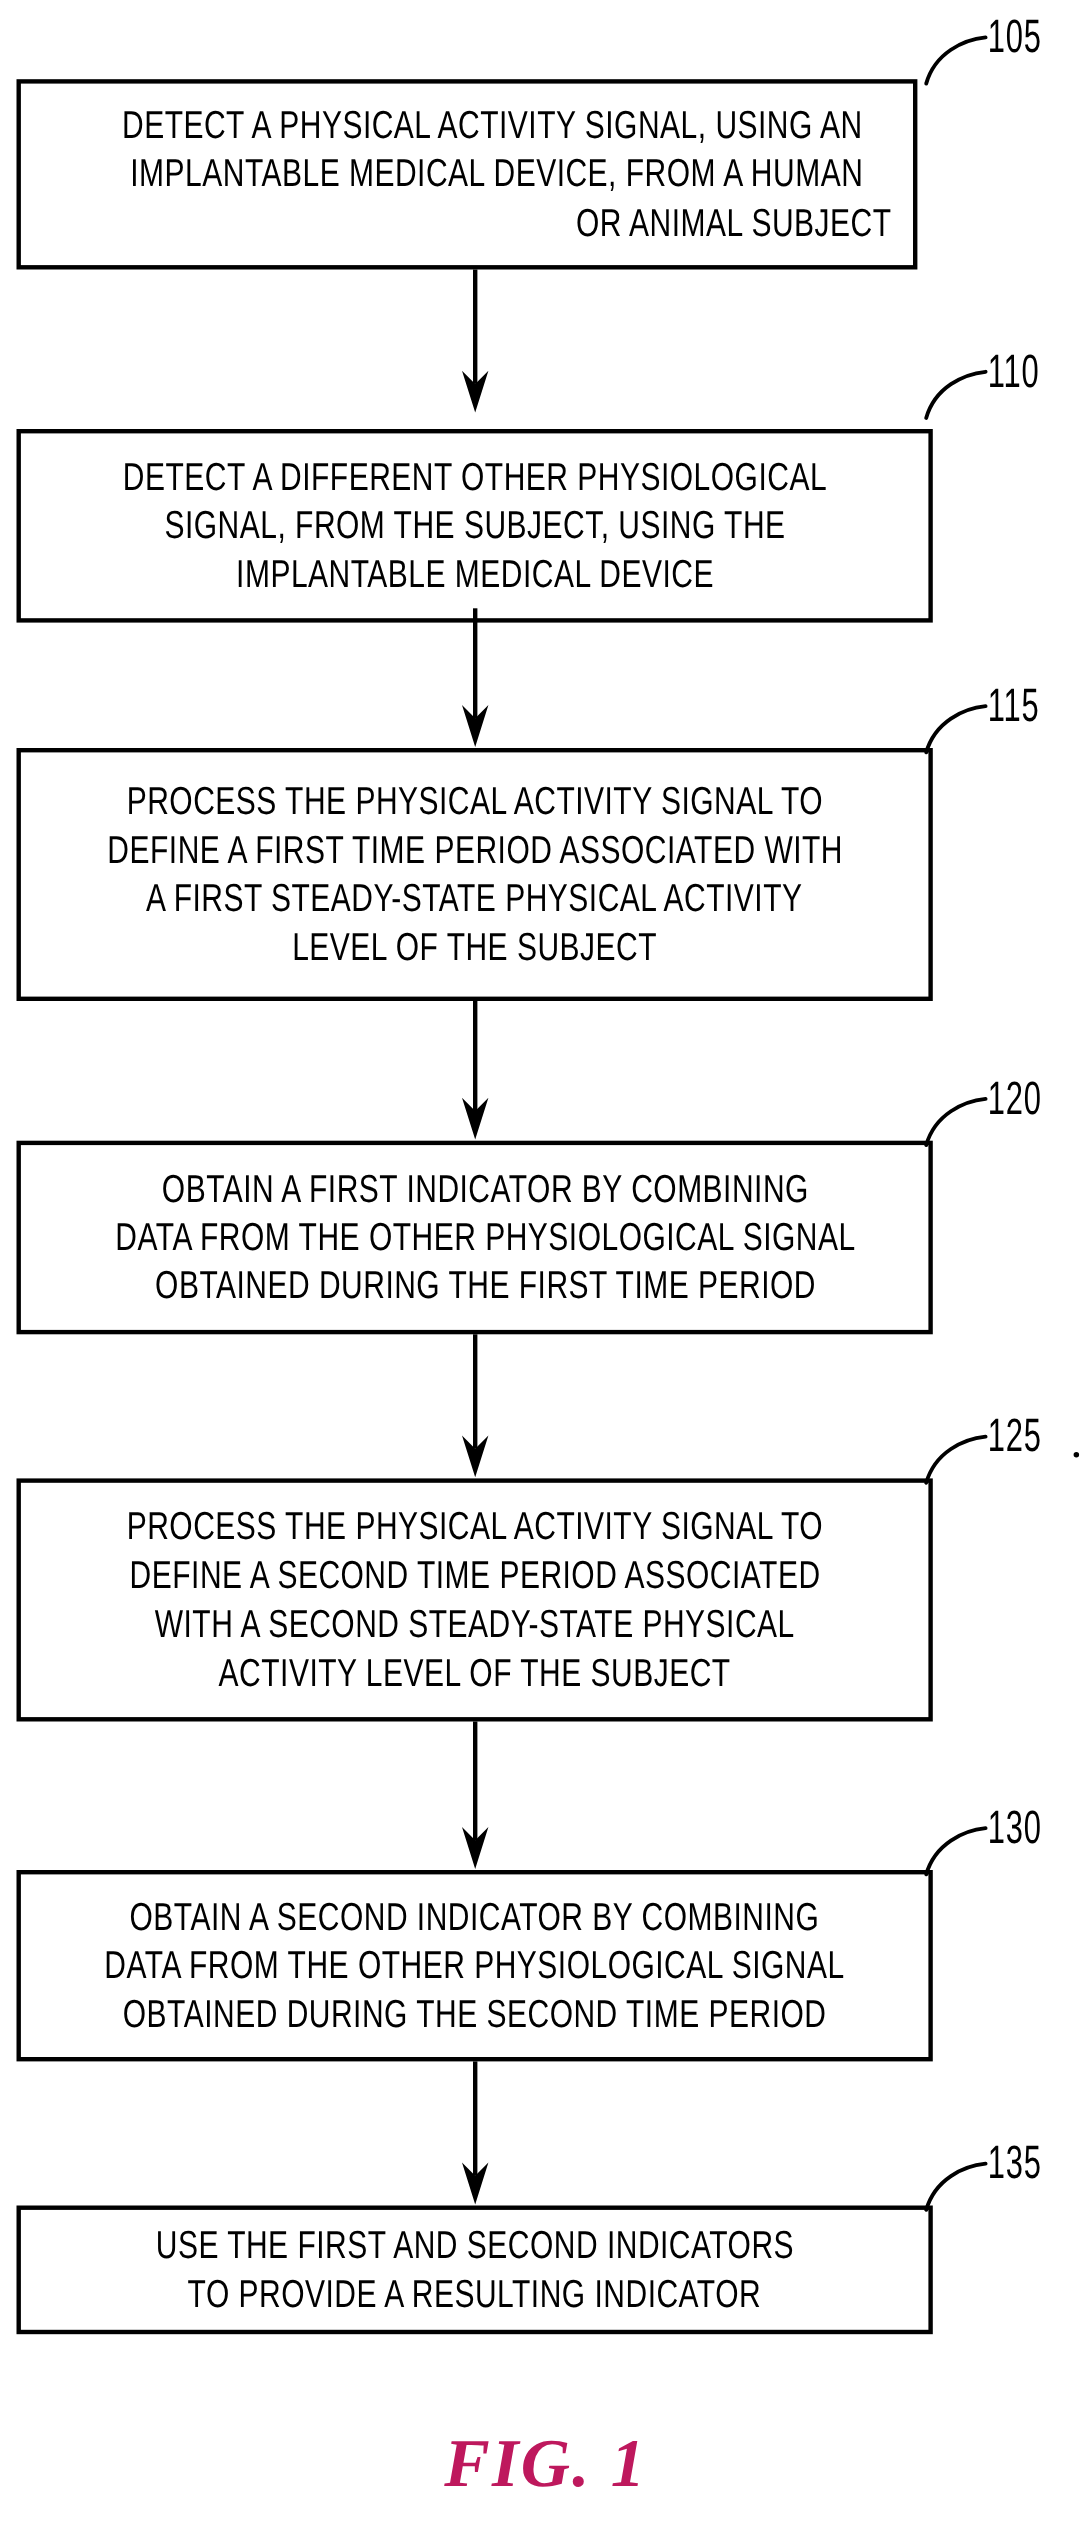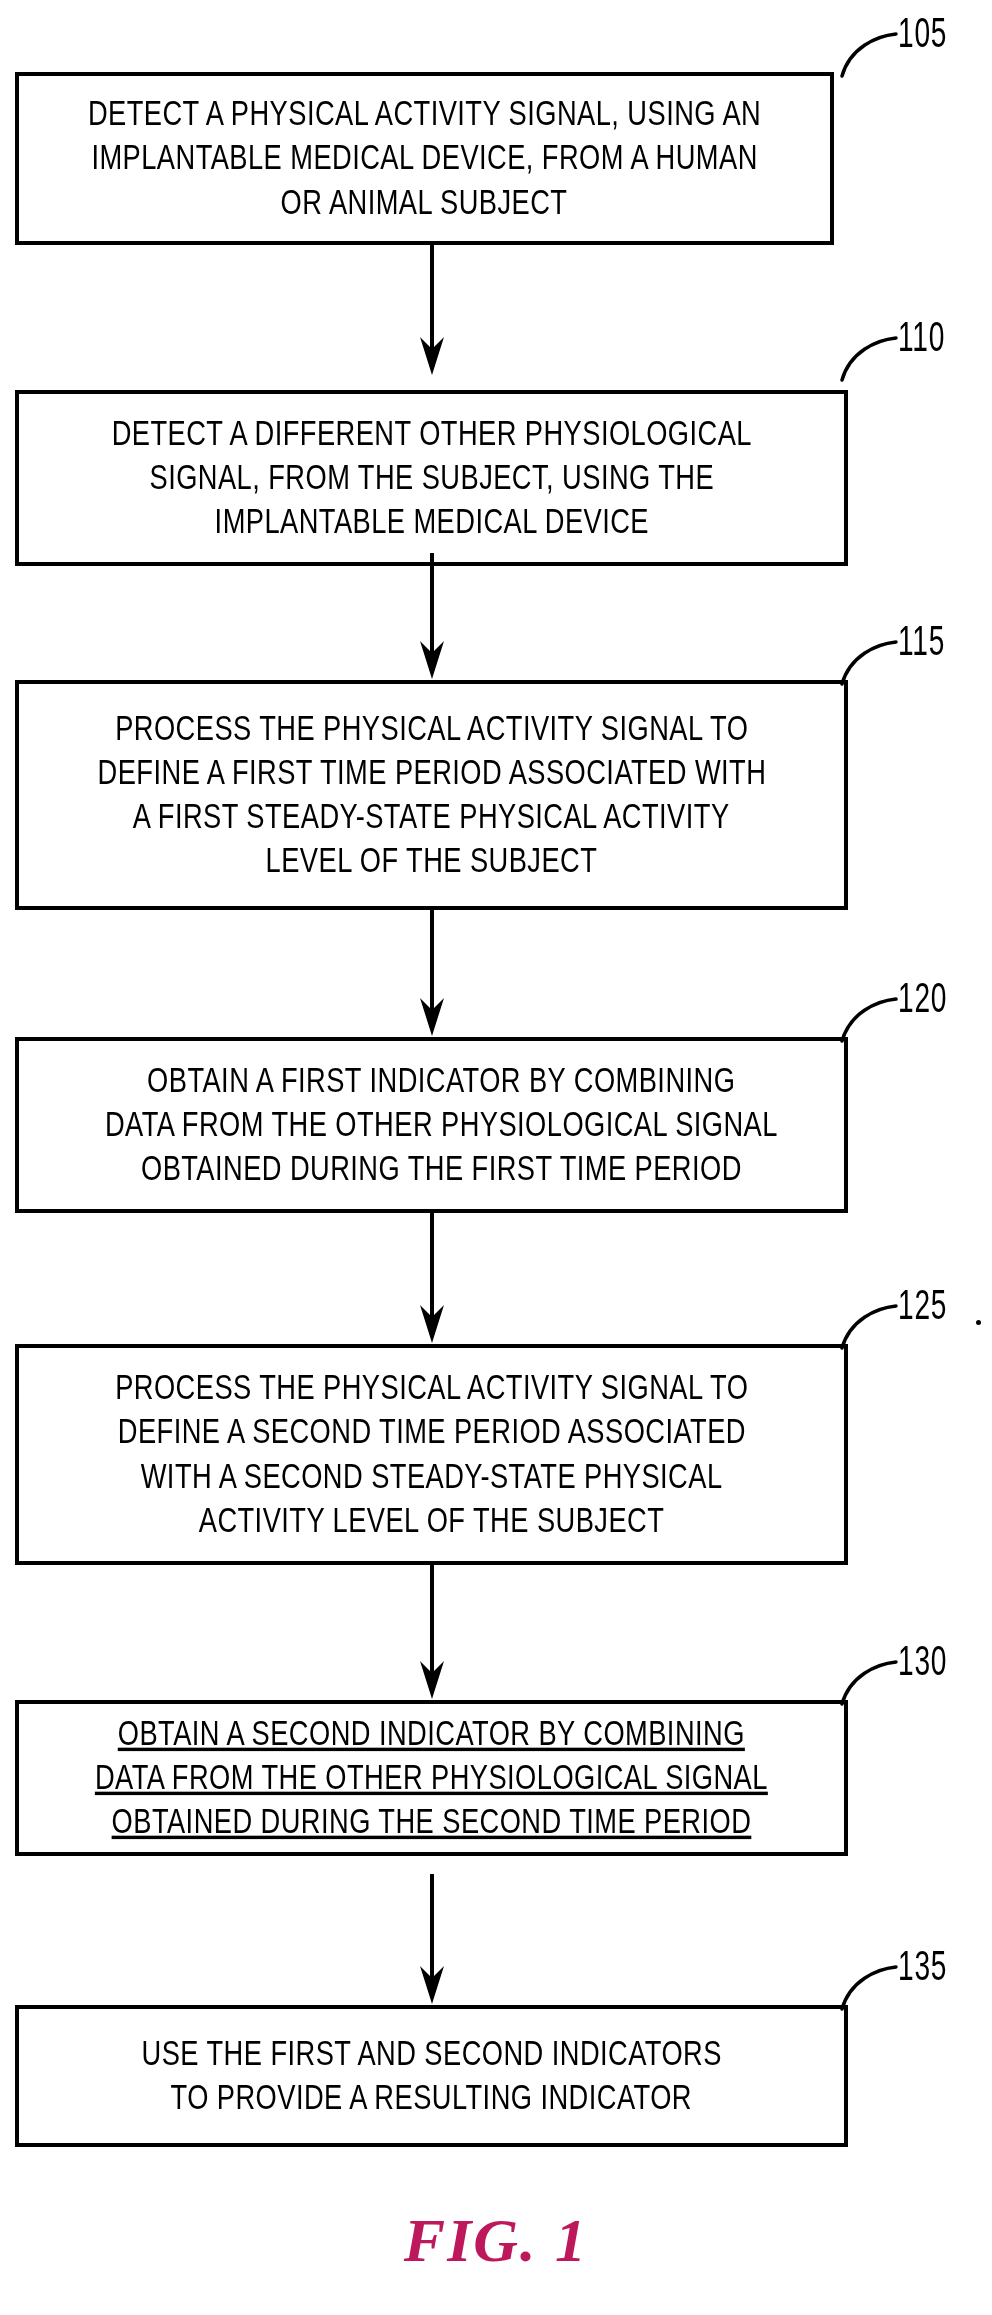--- a/index.html
+++ b/index.html
@@ -90,21 +90,21 @@
     height: 5px;
     background: #000000;
     border-radius: 50%;
   }
 </style>
 </head>
 <body>
 
 <div id="page">
 
-  <div class="flow-box" style="left:15px; top:72px; width:819px; height:173px;">
+  <div class="flow-box" style="left:15px; top:72px; width:819px; height:173px;align-items:flex-end;">
     <span class="flow-line">DETECT A PHYSICAL ACTIVITY SIGNAL, USING AN</span>
     <span class="flow-line">IMPLANTABLE MEDICAL DEVICE, FROM A HUMAN</span>
     <span class="flow-line">OR ANIMAL SUBJECT</span>
   </div>
   <svg class="leader" style="left:838px; top:28px; width:80px; height:60px;" viewBox="0 0 80 60">
     <path d="M 4 48 C 12 20, 38 8, 58 6" stroke="#000" stroke-width="3.5" fill="none" stroke-linecap="round"></path>
   </svg>
   <div class="ref-num" style="left:898px; top:12px;">105</div>
 
   <svg class="connector" style="left:414px; top:245px; width:36px; height:132px;" viewBox="0 0 36 132">
@@ -169,36 +169,36 @@
   </svg>
   <div class="ref-num" style="left:898px; top:1284px;">125</div>
 
   <div id="speck" style="left:976px; top:1320px;"></div>
 
   <svg class="connector" style="left:414px; top:1565px; width:36px; height:136px;" viewBox="0 0 36 136">
     <line x1="18" y1="0" x2="18" y2="108" stroke="#000" stroke-width="4"></line>
     <path d="M 6 96 L 18 134 L 30 96 L 18 108 Z" fill="#000"></path>
   </svg>
 
-  <div class="flow-box" style="left:15px; top:1700px; width:833px; height:156px;text-decoration:underline;">
+  <div class="flow-box" style="left:15px; top:1700px; width:833px; height:174px;">
     <span class="flow-line">OBTAIN A SECOND INDICATOR BY COMBINING</span>
     <span class="flow-line">DATA FROM THE OTHER PHYSIOLOGICAL SIGNAL</span>
     <span class="flow-line">OBTAINED DURING THE SECOND TIME PERIOD</span>
   </div>
   <svg class="leader" style="left:838px; top:1656px; width:80px; height:60px;" viewBox="0 0 80 60">
     <path d="M 4 48 C 12 20, 38 8, 58 6" stroke="#000" stroke-width="3.5" fill="none" stroke-linecap="round"></path>
   </svg>
   <div class="ref-num" style="left:898px; top:1640px;">130</div>
 
   <svg class="connector" style="left:414px; top:1874px; width:36px; height:132px;" viewBox="0 0 36 132">
     <line x1="18" y1="0" x2="18" y2="104" stroke="#000" stroke-width="4"></line>
     <path d="M 6 92 L 18 130 L 30 92 L 18 104 Z" fill="#000"></path>
   </svg>
 
-  <div class="flow-box" style="left:15px; top:2005px; width:833px; height:142px;">
+  <div class="flow-box" style="left:15px; top:2005px; width:833px; height:117px;">
     <span class="flow-line">USE THE FIRST AND SECOND INDICATORS</span>
     <span class="flow-line">TO PROVIDE A RESULTING INDICATOR</span>
   </div>
   <svg class="leader" style="left:838px; top:1961px; width:80px; height:60px;" viewBox="0 0 80 60">
     <path d="M 4 48 C 12 20, 38 8, 58 6" stroke="#000" stroke-width="3.5" fill="none" stroke-linecap="round"></path>
   </svg>
   <div class="ref-num" style="left:898px; top:1945px;">135</div>
 
   <div id="fig-caption">FIG. 1</div>
 

